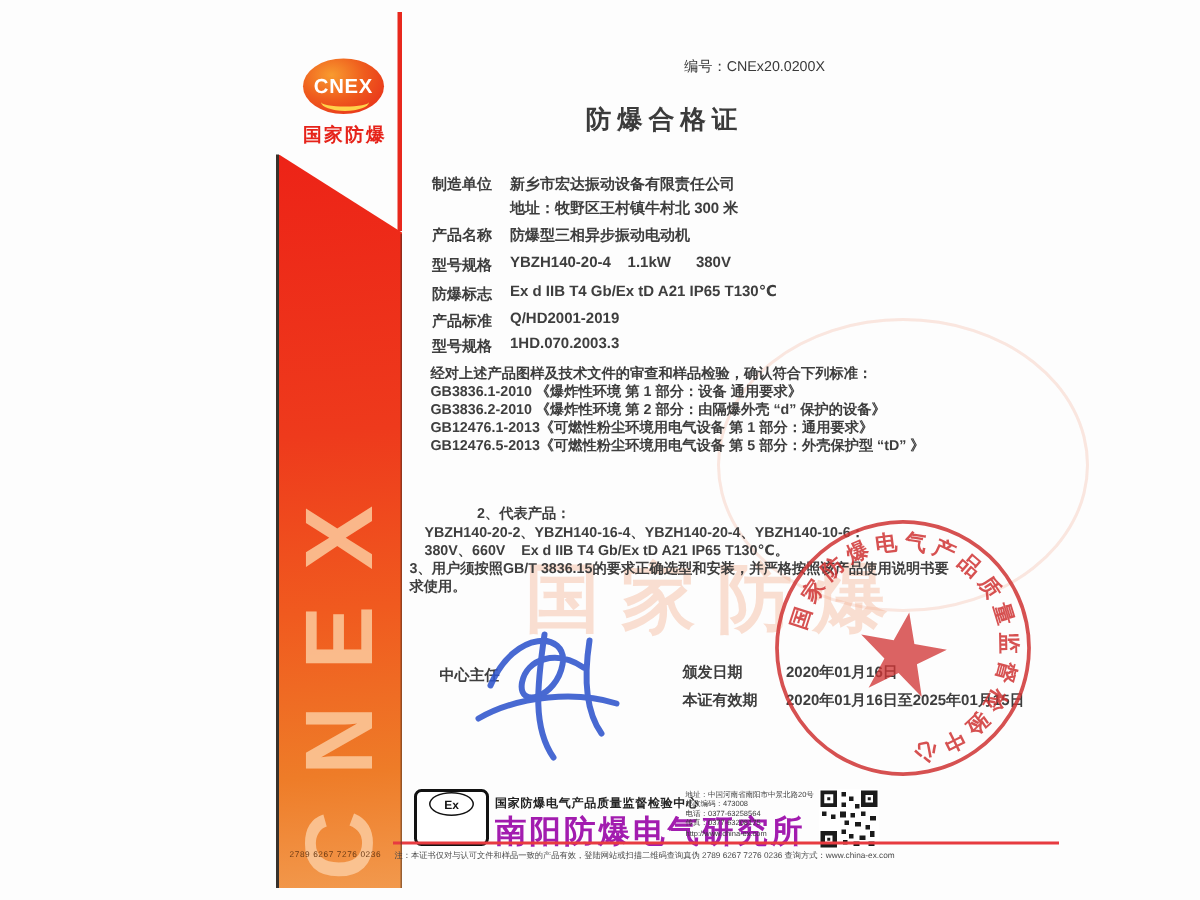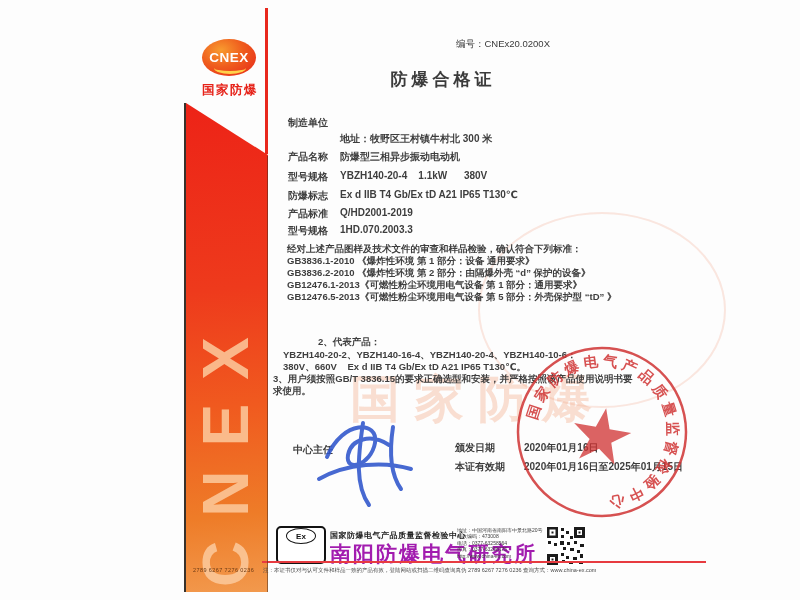--- a/index.html
+++ b/index.html
@@ -85,20 +85,21 @@
 
   <div class="abs cert-no">
     <span>编号：</span><span>CNEx20.0200X</span>
   </div>
   <div class="abs title">防爆合格证</div>
 
   <div class="abs wm-circle"></div>
   <div class="abs wm-text">国家防爆</div>
 
   <div class="abs flabel" style="left:288px;top:116px">制造单位</div>
+  <div class="abs fvalue" style="left:340px;top:116px">新乡市宏达振动设备有限责任公司</div>
   <div class="abs fvalue" style="left:340px;top:132px">地址：牧野区王村镇牛村北 300 米</div>
 
   <div class="abs flabel" style="left:288px;top:150px">产品名称</div>
   <div class="abs fvalue" style="left:340px;top:150px">防爆型三相异步振动电动机</div>
 
   <div class="abs flabel" style="left:288px;top:170px">型号规格</div>
   <div class="abs fvalue" style="left:340px;top:170px">YBZH140-20-4&nbsp;&nbsp;&nbsp;&nbsp;1.1kW&nbsp;&nbsp;&nbsp;&nbsp;&nbsp;&nbsp;380V</div>
 
   <div class="abs flabel" style="left:288px;top:189px">防爆标志</div>
   <div class="abs fvalue" style="left:340px;top:189px">Ex d IIB T4 Gb/Ex tD A21 IP65 T130℃</div>

